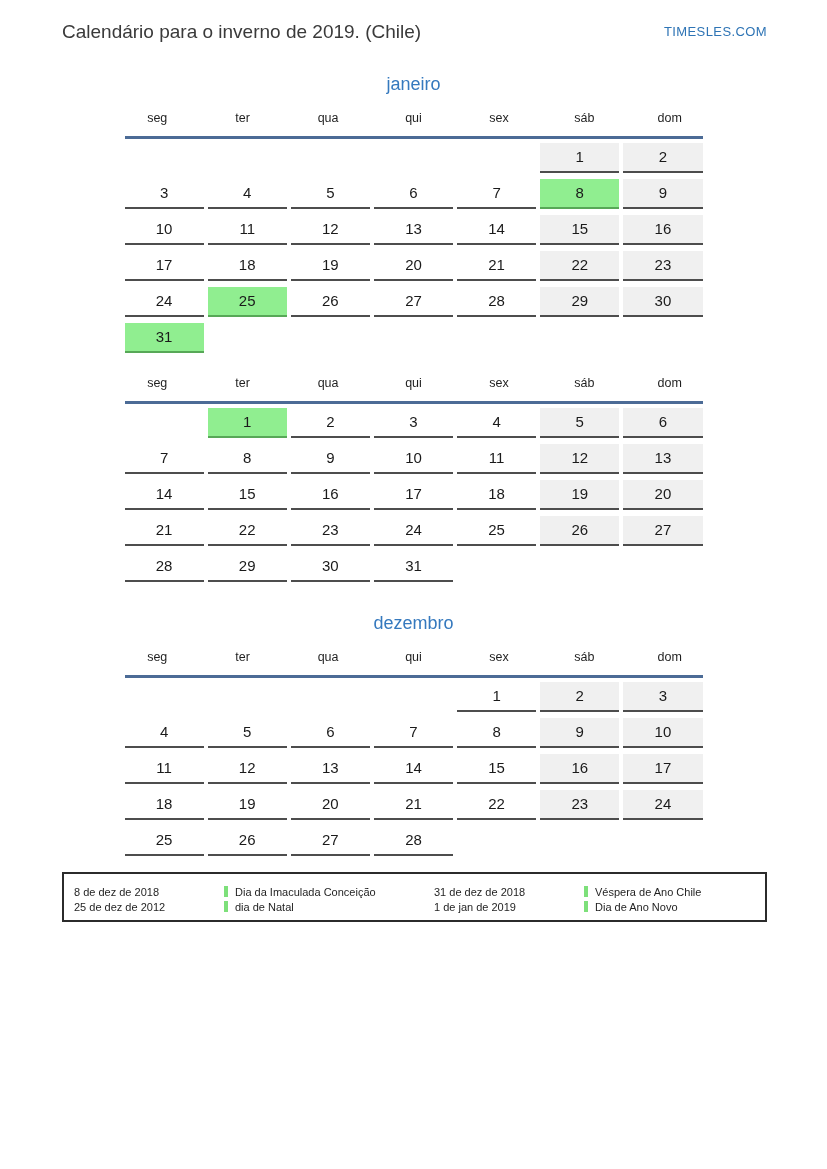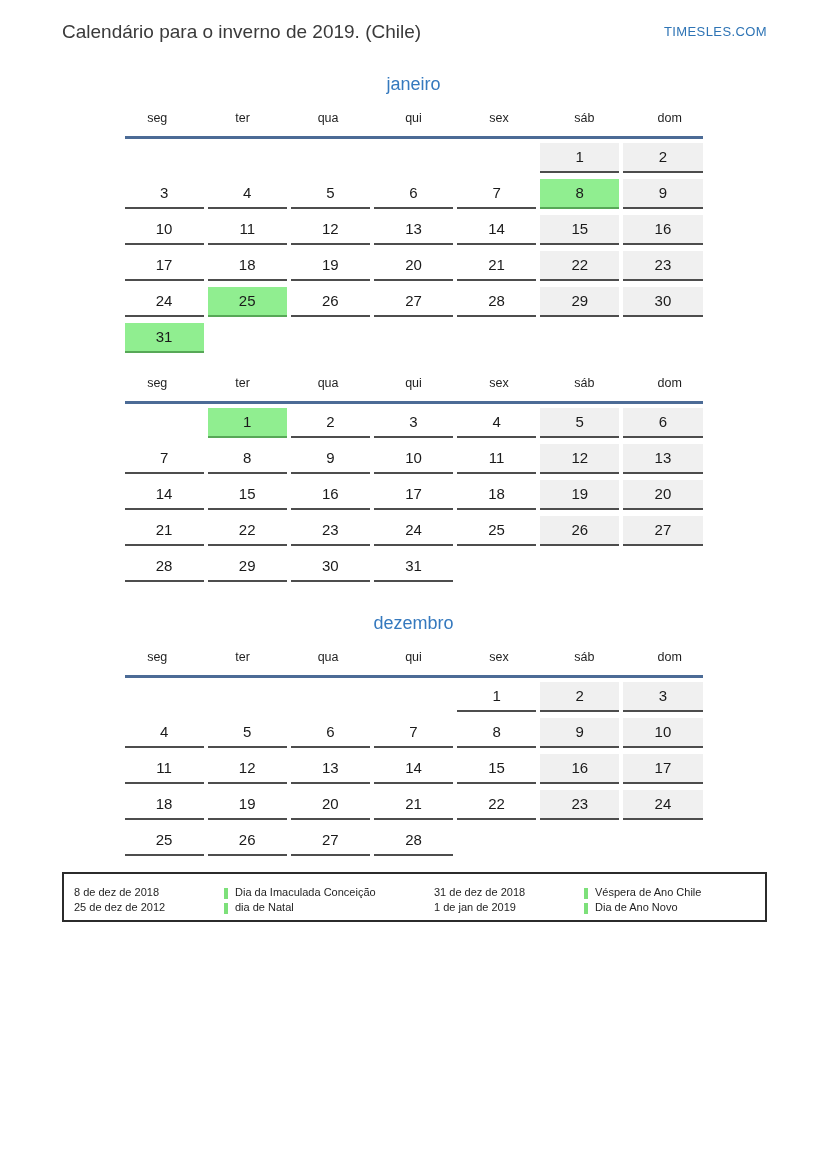--- a/index.html
+++ b/index.html
@@ -41,21 +41,21 @@
   .day.empty{border-bottom:none;background:transparent;}
   .day.weekend{background:#f0f0f0;}
   .day.holiday{background:#90ee90;border-bottom-color:#57a857;}
   .legend{
     box-sizing:border-box;width:705px;margin:16px 0 14px 62px;
     border:2px solid #2b2b2b;padding:12px 10px 6px 10px;
     display:grid;grid-template-columns:150px 210px 150px 1fr;
     row-gap:2px;align-items:center;
   }
   .legend-date{font-size:11px;color:#1f1f1f;line-height:13px;}
-  .legend-label{font-size:11px;color:#1f1f1f;line-height:13px;display:flex;align-items:flex-end;}
+  .legend-label{font-size:11px;color:#1f1f1f;line-height:13px;display:flex;align-items:flex-start;}
   .legend-bar{
     display:inline-block;width:4px;height:11px;background:#7de07a;
     margin-right:7px;flex:0 0 auto;
   }
 </style>
 </head>
 <body>
 
 <header class="page-header">
   <div class="page-title">Calendário para o inverno de 2019. (Chile)</div>

